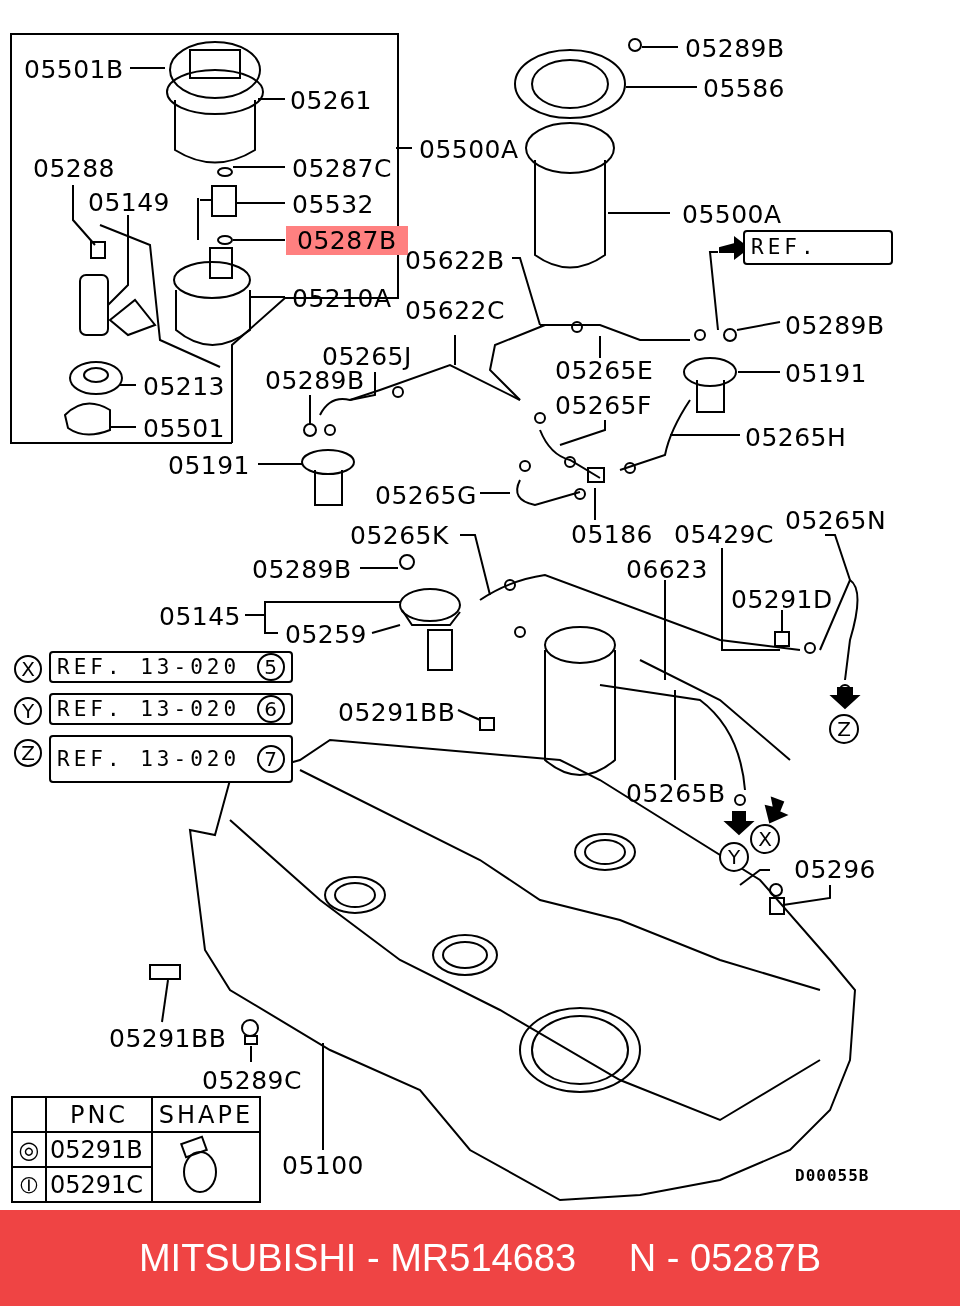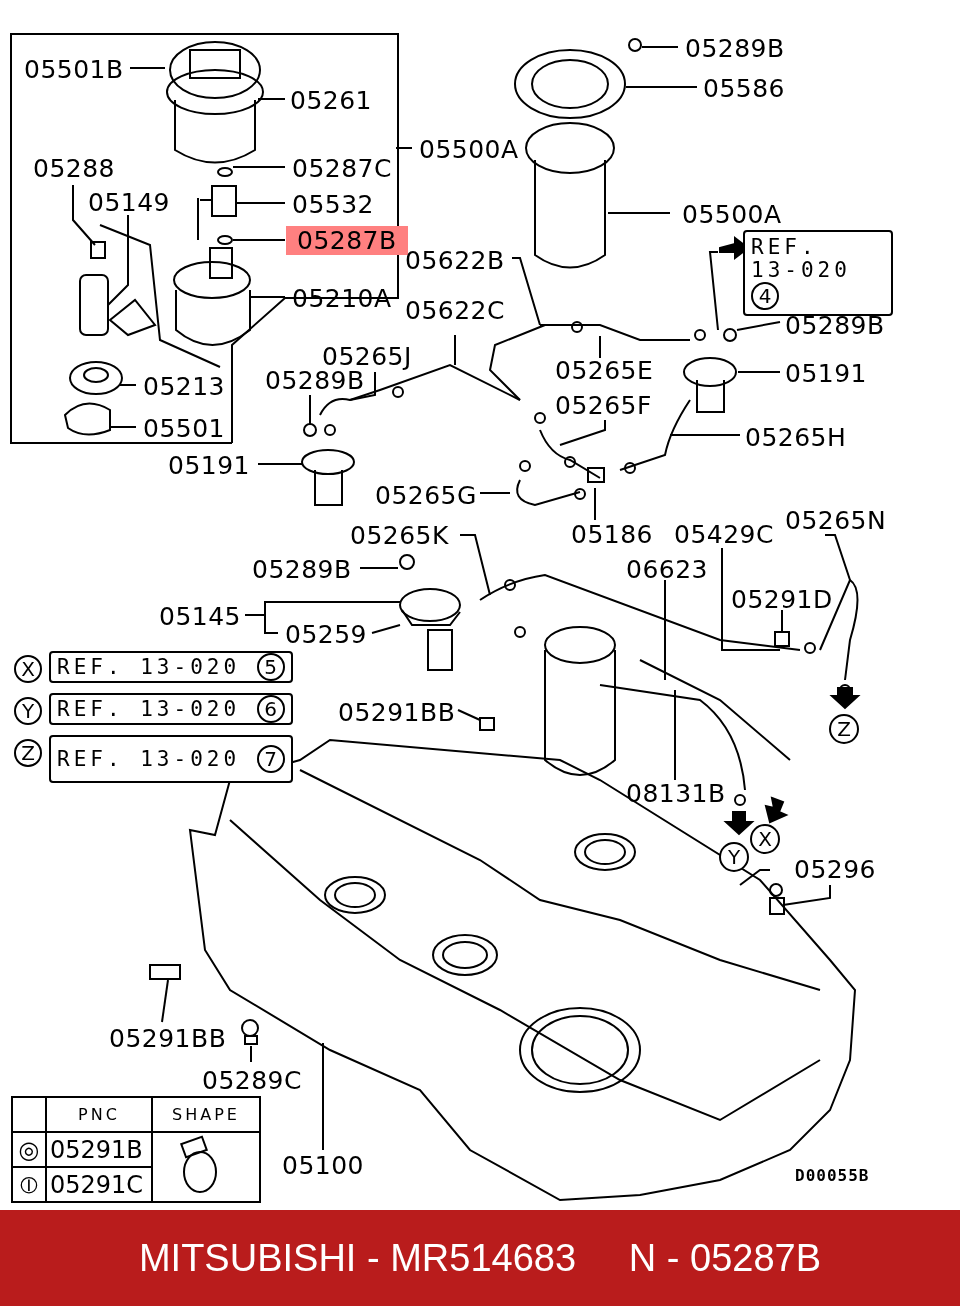--- a/index.html
+++ b/index.html
@@ -6,22 +6,22 @@
   body{width:960px;height:1306px;position:relative;overflow:hidden;font-family:"Liberation Sans",sans-serif;}
   #diagram{position:absolute;left:0;top:0;width:960px;height:1210px;}
   .lbl{position:absolute;font-family:"DejaVu Sans",sans-serif;font-size:25px;color:#000;letter-spacing:0.5px;line-height:1;white-space:nowrap;}
   .lbl.hl{background:#ff8080;color:#000000;padding:2px 11px;}
   .refbox{position:absolute;border:2px solid #000;border-radius:4px;font-family:"DejaVu Sans Mono",monospace;font-size:21px;letter-spacing:4px;padding:4px 6px;background:#fff;line-height:1.1;}
   .circ{display:inline-block;width:24px;height:24px;border:2px solid #000;border-radius:50%;text-align:center;line-height:24px;font-size:20px;letter-spacing:0;font-family:"DejaVu Sans",sans-serif;}
   .markcirc{position:absolute;width:26px;height:26px;border:2px solid #000;border-radius:50%;text-align:center;line-height:26px;font-family:"DejaVu Sans",sans-serif;font-size:20px;background:#fff;}
   .code{position:absolute;font-family:"DejaVu Sans Mono",monospace;font-weight:bold;font-size:16px;letter-spacing:1px;}
   table.pnc{position:absolute;left:11px;top:1096px;border-collapse:collapse;font-family:"DejaVu Sans",sans-serif;}
   table.pnc td{border:2px solid #000;padding:0 3px;height:33px;font-size:24px;}
-  table.pnc td.h{font-size:16px;letter-spacing:3px;text-align:center;}
-  #footer{position:absolute;left:0;top:1210px;width:960px;height:96px;background:#b91c1c;color:#fff;display:flex;align-items:center;justify-content:center;font-family:"Liberation Sans",sans-serif;font-size:38px;}
+  table.pnc td.h{font-size:24px;letter-spacing:3px;text-align:center;}
+  #footer{position:absolute;left:0;top:1210px;width:960px;height:96px;background:#ef4444;color:#fff;display:flex;align-items:center;justify-content:center;font-family:"Liberation Sans",sans-serif;font-size:38px;}
   #footer span{white-space:pre;}
 </style>
 </head>
 <body>
 
 <div id="diagram">
   <svg width="960" height="1210" viewBox="0 0 960 1210" style="position:absolute;left:0;top:0" fill="none" stroke="#000" stroke-width="2">
 
     <polyline points="232,443 11,443 11,34 398,34 398,298 285,298 232,345 232,443"></polyline>
     <line x1="398" y1="148" x2="412" y2="148"></line>
@@ -229,29 +229,28 @@
   <span class="lbl" style="left:571px;top:522px">05186</span>
   <span class="lbl" style="left:350px;top:523px">05265K</span>
   <span class="lbl" style="left:674px;top:522px">05429C</span>
   <span class="lbl" style="left:785px;top:508px">05265N</span>
   <span class="lbl" style="left:252px;top:557px">05289B</span>
   <span class="lbl" style="left:626px;top:557px">06623</span>
   <span class="lbl" style="left:731px;top:587px">05291D</span>
   <span class="lbl" style="left:159px;top:604px">05145</span>
   <span class="lbl" style="left:285px;top:622px">05259</span>
   <span class="lbl" style="left:338px;top:700px">05291BB</span>
-  <span class="lbl" style="left:626px;top:781px">08131B</span>
+  <span class="lbl" style="left:626px;top:781px">05265B</span>
   <span class="lbl" style="left:794px;top:857px">05296</span>
   <span class="lbl" style="left:109px;top:1026px">05291BB</span>
   <span class="lbl" style="left:202px;top:1068px">05289C</span>
   <span class="lbl" style="left:282px;top:1153px">05100</span>
 
   <div class="refbox" style="left:743px;top:230px;width:134px">
     <div>REF.</div>
-    <div><span>13-020</span> <span class="circ">4</span></div>
   </div>
 
   <span class="markcirc" style="left:14px;top:655px;width:24px;height:24px;line-height:24px">X</span>
   <div class="refbox" style="left:49px;top:651px;height:28px;line-height:28px;padding:0 6px">
     <span>REF. 13-020</span> <span class="circ">5</span>
   </div>
   <span class="markcirc" style="left:14px;top:697px;width:24px;height:24px;line-height:24px">Y</span>
   <div class="refbox" style="left:49px;top:693px;height:28px;line-height:28px;padding:0 6px">
     <span>REF. 13-020</span> <span class="circ">6</span>
   </div>

